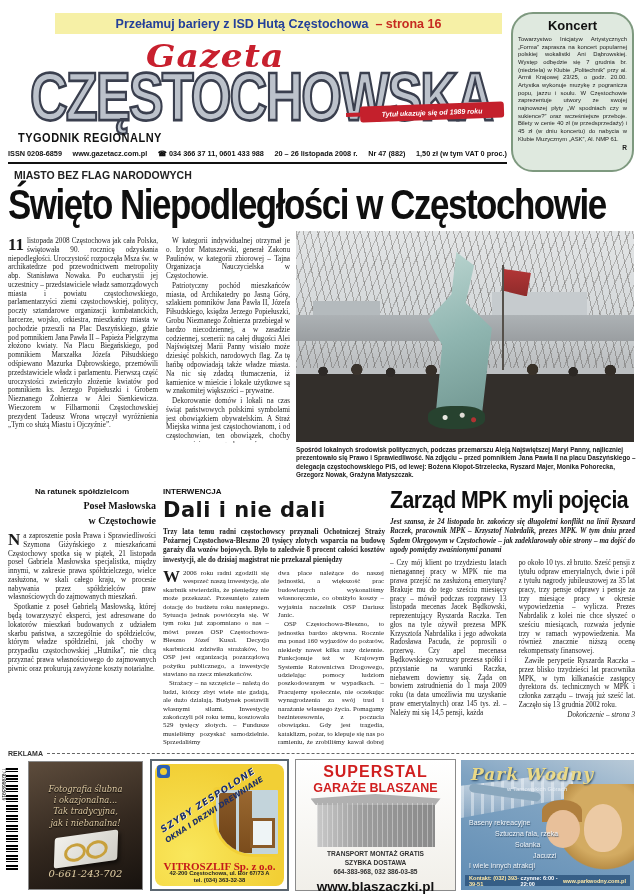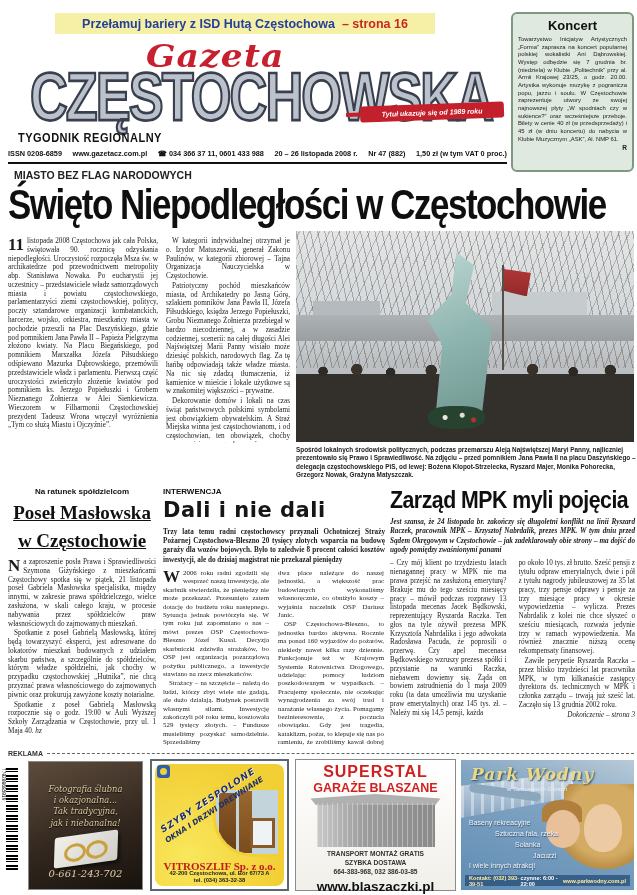--- a/index.html
+++ b/index.html
@@ -1,26 +1,26 @@
 <!DOCTYPE html>
 <html><head>
 <meta charset="utf-8">
 <style>
   html,body{margin:0;padding:0;}
   body{width:637px;height:895px;background:#fff;position:relative;overflow:hidden;
        font-family:"Liberation Serif",serif;color:#1c1c1c;}
   .abs{position:absolute;}
   
-  .top-banner{left:55px;top:13px;width:380px;height:21px;background:#f6f0a6;
+  .top-banner{left:55px;top:13px;width:447px;height:21px;background:#f6f0a6;
     display:flex;align-items:center;justify-content:center;gap:7px;
     font-family:"Liberation Sans",sans-serif;font-weight:bold;font-size:12.5px;color:#24409a;}
   .top-banner .ref{color:#c62a21;}
   
   .koncert{left:511px;top:12px;width:123px;height:160px;background:#dfe9df;border:2px solid #7e997f;
-    border-radius:6px;padding:4px 5px;box-sizing:border-box;font-family:"Liberation Sans",sans-serif;}
+    border-radius:22px;padding:4px 5px;box-sizing:border-box;font-family:"Liberation Sans",sans-serif;}
   .k-title{text-align:center;font-weight:bold;font-size:13px;margin-bottom:3px;color:#101010;}
   .k-body{font-size:5.9px;line-height:1.3;text-align:justify;color:#222;}
   .k-sig{text-align:right;font-weight:bold;font-size:6.5px;margin-top:1px;}
   
   .gazeta{left:146px;top:38px;font-family:"DejaVu Serif",serif;font-style:italic;font-weight:bold;
     font-size:30px;color:#c8202e;letter-spacing:1px;transform:scale(1.15,1.05);transform-origin:left top;}
   .logo-main{left:30px;top:56px;font-family:"Liberation Sans",sans-serif;font-weight:bold;font-size:55px;
     letter-spacing:-2px;color:#bcc2cb;-webkit-text-stroke:2.2px #3a3f4e;white-space:nowrap;
     transform:scale(0.95,1.25);transform-origin:left top;}
   .splash{left:360px;top:104px;width:144px;height:16px;background:#c4202c;transform:rotate(-2deg);
@@ -74,21 +74,21 @@
   .ph-wreath{left:39%;bottom:6%;width:17%;height:11%;border-radius:40%;
     background:radial-gradient(circle at 30% 50%,#e8e6e0 2px,transparent 3px),
       radial-gradient(circle at 60% 40%,#e0ddd6 2px,transparent 3px),
       radial-gradient(circle at 80% 60%,#b03232 2px,transparent 3px),#27422f;}
   .caption{left:296px;top:446px;width:340px;font-family:"Liberation Sans",sans-serif;font-weight:bold;
     font-size:6.4px;line-height:1.3;color:#222;}
   
   .kicker-sm{font-family:"Liberation Sans",sans-serif;font-weight:bold;font-size:8px;color:#111;}
   .maslowska{left:8px;top:487px;width:148px;}
   .m-kicker{text-align:center;}
-  .m-head{text-align:center;font-weight:bold;font-size:19px;line-height:1.45;margin-top:3px;color:#111;text-decoration:underline;}
+  .m-head{text-align:right;font-weight:bold;font-size:10px;line-height:1.45;margin-top:3px;color:#111;}
   .m-body{height:200px;margin-top:4px;}
   .interwencja{left:163px;top:487px;width:222px;}
   .i-head{font-family:"DejaVu Sans",sans-serif;font-weight:bold;font-size:21px;color:#161616;
     letter-spacing:0.5px;margin-top:1px;transform:scale(1,1.05);transform-origin:left top;}
   .i-lead{font-weight:bold;font-size:7.2px;line-height:1.28;text-align:justify;margin-top:7px;}
   .i-cols{display:flex;gap:9px;margin-top:4px;}
   .i-col{width:106px;height:180px;font-size:6.9px;}
   .mpk{left:390px;top:487px;width:245px;}
   .p-head{font-family:"Liberation Sans",sans-serif;font-weight:bold;font-size:21.5px;color:#0f0f0f;
     letter-spacing:-0.5px;white-space:nowrap;transform:scale(0.99,1.12);transform-origin:left top;}
@@ -237,24 +237,20 @@
     <div class="m-head">
       <div>Poseł Masłowska</div>
       <div>w Częstochowie</div>
     </div>
     <div class="story-col m-body">
       <p class="first">
         <span class="dropcap">N</span>
         <span>a zaproszenie posła Prawa i Sprawiedliwości Szymona Giżyńskiego z mieszkańcami Częstochowy spotka się w piątek, 21 listopada poseł Gabriela Masłowska specjalistka, między innymi, w zakresie prawa spółdzielczego, wielce zasłużona, w skali całego kraju, w procesie nabywania przez spółdzielców praw własnościowych do zajmowanych mieszkań.</span>
       </p>
       <p>Spotkanie z poseł Gabrielą Masłowską, której będą towarzyszyć eksperci, jest adresowane do lokatorów mieszkań budowanych z udziałem skarbu państwa, a szczególnie do spółdzielców, którym władze spółdzielni, jak choćby w przypadku częstochowskiej „Hutnika”, nie chcą przyznać prawa własnościowego do zajmowanych piwnic oraz prokurują zawyżone koszty notarialne.</p>
-      <p>
-        <span>Spotkanie z poseł Gabrielą Masłowską rozpocznie się o godz. 19:00 w Auli Wyższej Szkoły Zarządzania w Częstochowie, przy ul. 1 Maja 40.</span>
-        <i>hz</i>
-      </p>
     </div>
   </div>
 
   <div class="abs interwencja">
     <div class="kicker-sm">INTERWENCJA</div>
     <div class="i-head">Dali i nie dali</div>
     <div class="i-lead">Trzy lata temu radni częstochowscy przyznali Ochotniczej Straży Pożarnej Częstochowa-Błeszno 20 tysięcy złotych wsparcia na budowę garaży dla wozów bojowych. Było to zaledwie 8 procent całości kosztów inwestycji, ale do dzisiaj magistrat nie przekazał pieniędzy</div>
     <div class="i-cols">
       <div class="story-col i-col">
         <p class="first">

